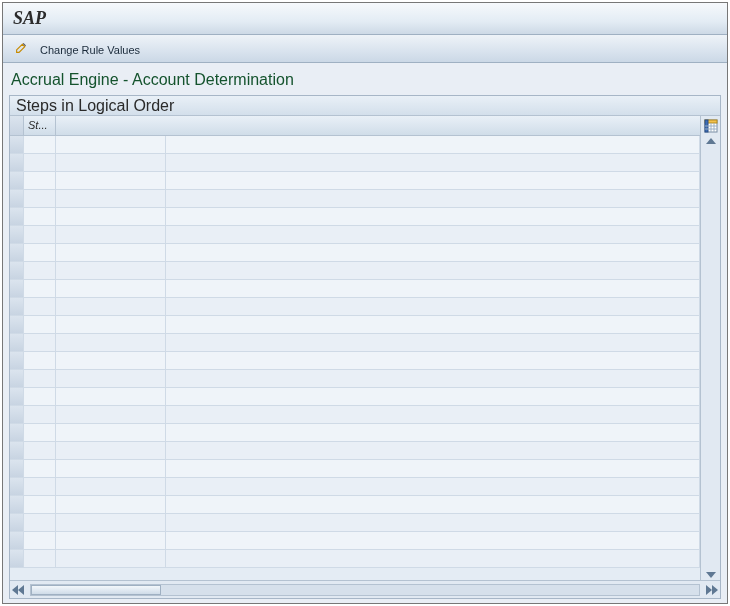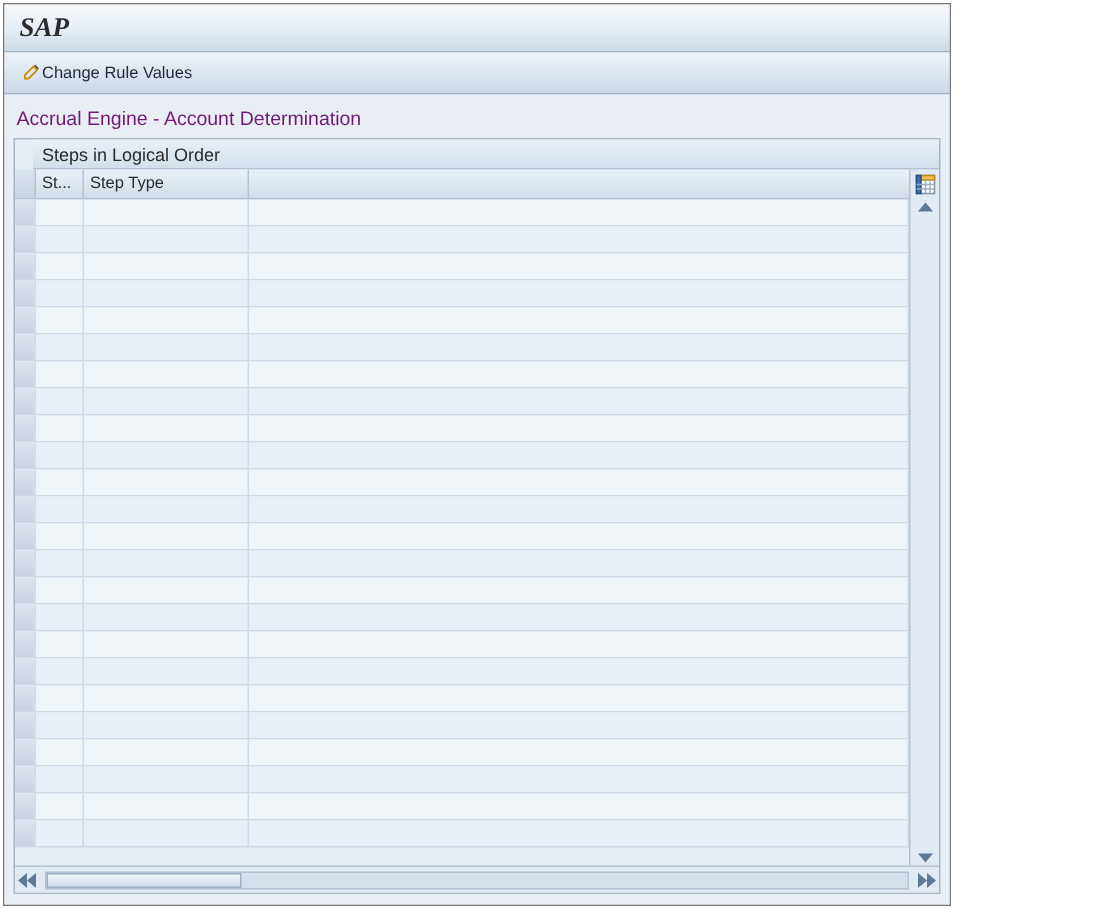--- a/index.html
+++ b/index.html
@@ -6,21 +6,21 @@
   html, body {
     margin: 0; padding: 0;
     width: 730px; height: 606px;
     font-family: Arial, Helvetica, sans-serif;
     font-size: 11px;
     background: #fff;
     overflow: hidden;
   }
   .frame {
     position: relative;
-    width: 632px; height: 602px;
+    width: 726px; height: 602px;
     margin: 2px;
     border: 1px solid #777;
     background: #f2f4f7;
   }
   .titlebar {
     height: 32px;
     background: linear-gradient(#f6f9fc, #e3ecf4 60%, #cdd9e6);
     border-bottom: 1px solid #9fb0c2;
     display: flex; align-items: center;
     padding: 0 10px;
@@ -34,53 +34,53 @@
   }
   .toolbar {
     height: 28px;
     background: linear-gradient(#eef3f8, #d9e3ee 60%, #cbd8e6);
     border-bottom: 1px solid #9fb0c2;
     display: flex; align-items: center;
     padding: 0 8px;
     gap: 14px;
   }
   .tbtn {
-    display: inline-flex; align-items: center;
-    gap: 0;
+    display: inline-flex; align-items: flex-end;
+    gap: 12px;
     color: #1a2a3a;
     cursor: pointer;
     padding: 2px 4px;
     font-size: 11px;
   }
   .lower {
     position: relative;
     height: calc(100% - 60px);
     background: #e9eef5;
     padding: 8px 6px 4px 6px;
   }
   .subtitle {
-    font-size: 13px;
-    color: #701a75;
+    font-size: 16px;
+    color: #14532d;
     padding: 0 2px 6px 2px;
   }
   .panel {
     border: 1px solid #a7b6c7;
     background: #e4ecf4;
     height: calc(100% - 24px);
     display: flex; flex-direction: column;
     position: relative;
   }
   .panel-head {
     height: 20px;
     background: linear-gradient(#e9f0f7, #d3dfeb);
     border-bottom: 1px solid #b4c2d1;
     padding-left: 6px;
-    font-size: 12px;
+    font-size: 16px;
     color: #2a2a2a;
-    display: flex; align-items: center; margin-left: 12px;
+    display: flex; align-items: center;
   }
   .grid-wrap {
     flex: 1;
     display: flex;
     overflow: hidden;
   }
   .grid {
     flex: 1;
     display: flex; flex-direction: column;
     overflow: hidden;
@@ -93,21 +93,21 @@
   }
   .col-h .cell, .row .cell {
     border-right: 1px solid #b4c2d1;
     padding: 3px 4px;
     font-size: 11px;
     color: #2a2a2a;
     overflow: hidden; white-space: nowrap; text-overflow: ellipsis;
   }
   .col-h .cell { background: linear-gradient(#e9f0f7,#d0dde9); font-weight: normal; }
   .sel  { width: 14px; background: linear-gradient(#dbe4ee,#c8d4e2) !important; padding:0 !important; }
-  .c1   { width: 32px; }
+  .c1   { width: 32px; font-style: italic; }
   .c2   { width: 110px; }
   .c3   { flex: 1; }
   .rows { flex:1; overflow: hidden; }
   .row {
     display: flex; height: 18px;
     background: #eff4f9;
     border-bottom: 1px solid #cfdae6;
   }
   .row:nth-child(even) { background: #e9eff6; }
   .row .cell { border-right: 1px solid #cfdae6; }
@@ -197,21 +197,20 @@
     <div class="subtitle">Accrual Engine - Account Determination</div>
 
     <div class="panel">
       <div class="panel-head">Steps in Logical Order</div>
 
       <div class="grid-wrap">
         <div class="grid">
           <div class="col-h">
             <div class="cell sel"></div>
             <div class="cell c1">St...</div>
-            <div class="cell c2">Step Type</div>
           </div>
           <div class="rows" id="rows">
               <div class="row">
                 <div class="cell sel"></div>
                 <div class="cell c1"></div>
                 <div class="cell c2"></div>
                 <div class="cell c3"></div>
               </div>
               <div class="row">
                 <div class="cell sel"></div>

